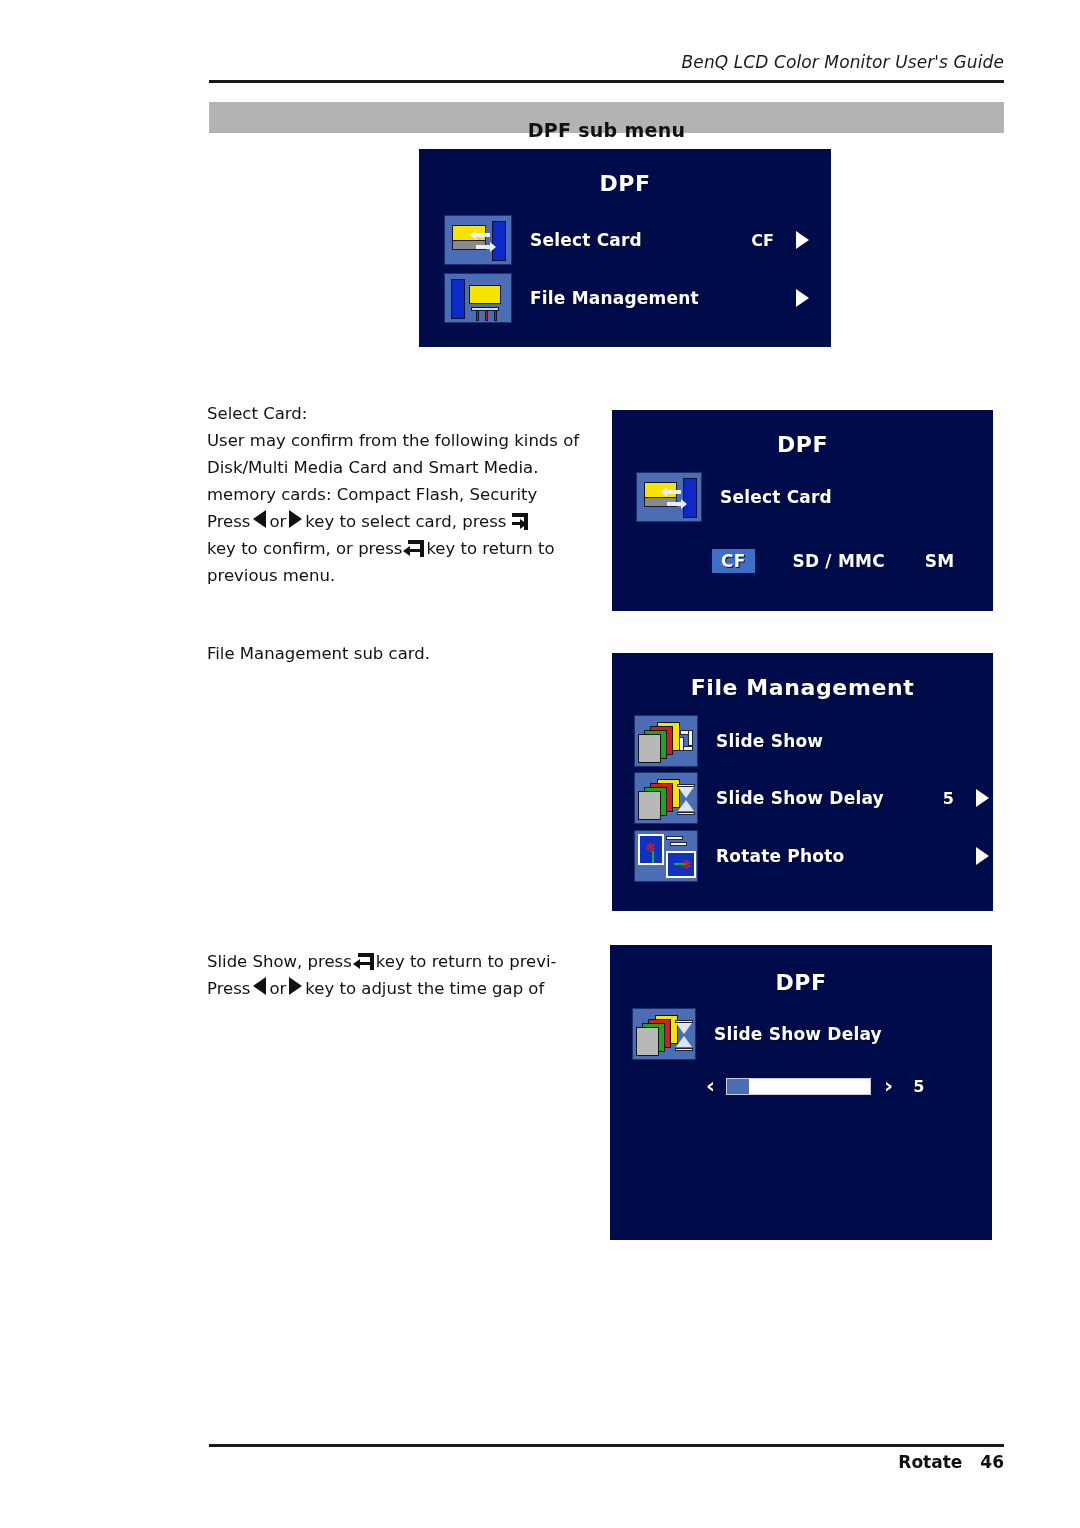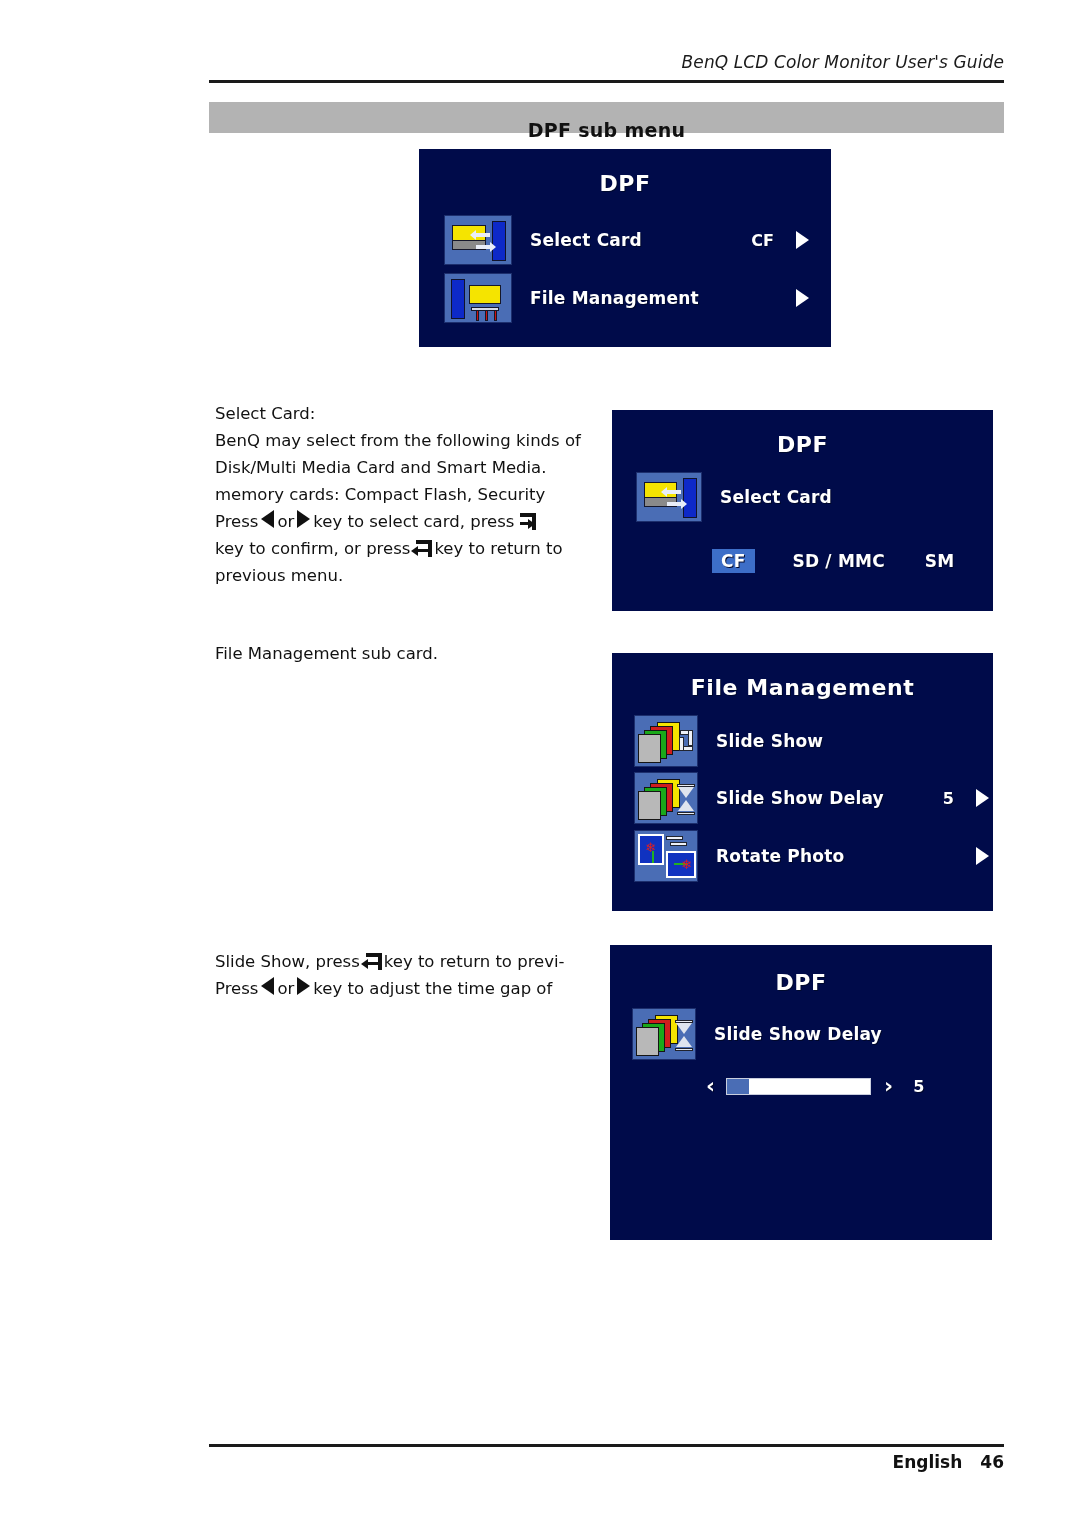--- a/index.html
+++ b/index.html
@@ -252,21 +252,21 @@
   }
   .slider-fill {
     position: absolute;
     left: 0; top: 0; bottom: 0;
     background: #4a6db5;
   }
 
   
   .body-col {
     position: absolute;
-    left: 215px;
+    left: 207px;
     width: 370px;
     font-family: "DejaVu Sans", sans-serif;
     font-size: 16.5px;
     line-height: 27px;
     color: #111111;
   }
   .body-col p { margin: 0; }
   .ln { display: block; white-space: nowrap; }
 
   
@@ -489,21 +489,21 @@
       <div class="slider-fill" style="width:15%;"></div>
     </div>
     <span class="chev" style="margin-left:13px;">›</span>
     <span class="osd-value" style="margin-left:20px;">5</span>
   </div>
 </div>
 
 <div class="body-col" style="top:400px;">
   <p>
     <span class="ln">Select Card:</span>
-    <span class="ln">BenQ may select from the following kinds of</span>
+    <span class="ln">User may confirm from the following kinds of</span>
     <span class="ln">Disk/Multi Media Card and Smart Media.</span>
     <span class="ln">memory cards: Compact Flash, Security</span>
     <span class="ln">
       <span>Press</span><span class="k-left"></span><span>or</span><span class="k-right"></span><span>key to select card, press</span><span class="k-enter"><span class="shaft"></span><span class="head"></span></span>
     </span>
     <span class="ln">
       <span>key to confirm, or press</span><span class="k-back"><span class="shaft"></span><span class="head"></span></span><span>key to return to</span>
     </span>
     <span class="ln">previous menu.</span>
   </p>
@@ -521,14 +521,14 @@
       <span>Slide Show, press</span><span class="k-back"><span class="shaft"></span><span class="head"></span></span><span>key to return to previ-</span>
     </span>
     <span class="ln">
       <span>Press</span><span class="k-left"></span><span>or</span><span class="k-right"></span><span>key to adjust the time gap of</span>
     </span>
   </p>
 </div>
 
 <div class="footer-rule"></div>
 <div class="footer-text">
-  <span>English</span><span class="pg">46</span>
+  <span>Rotate</span><span class="pg">46</span>
 </div>
 
 </body></html>

